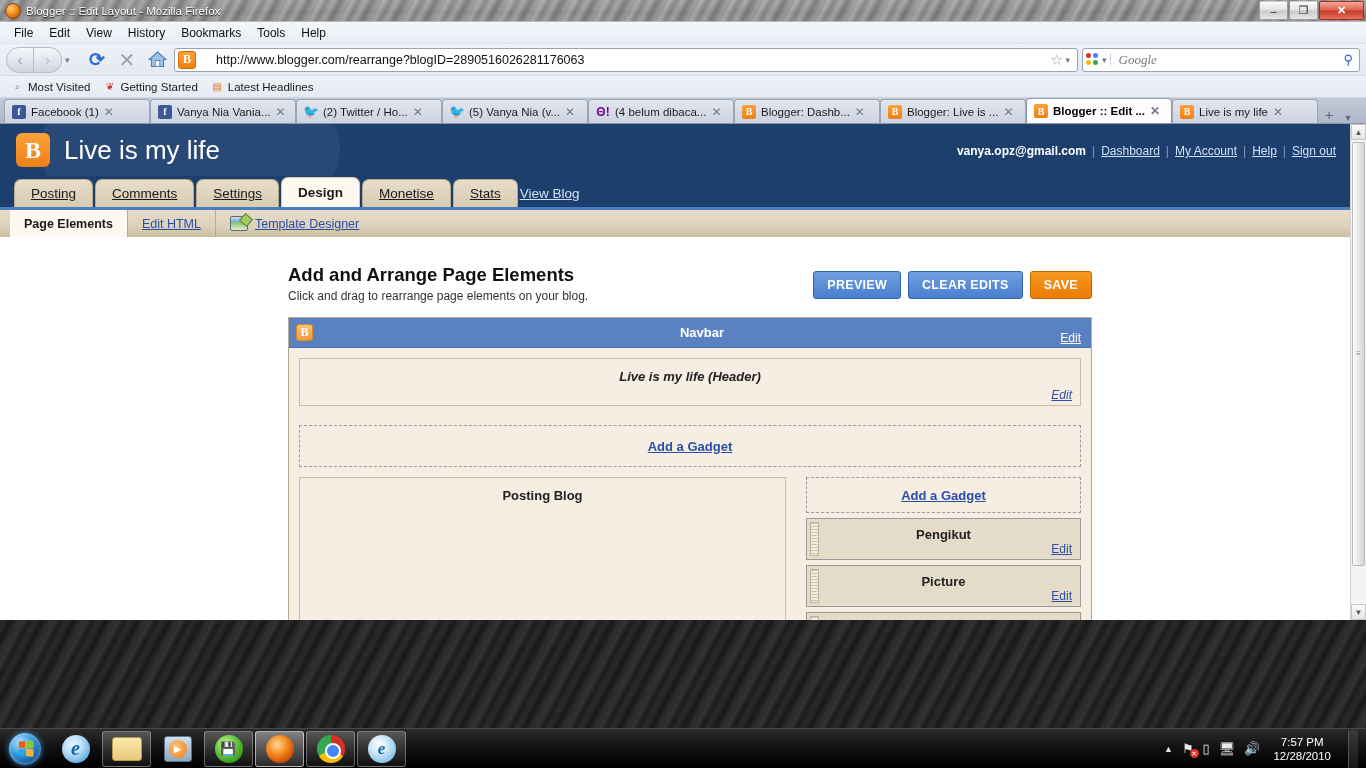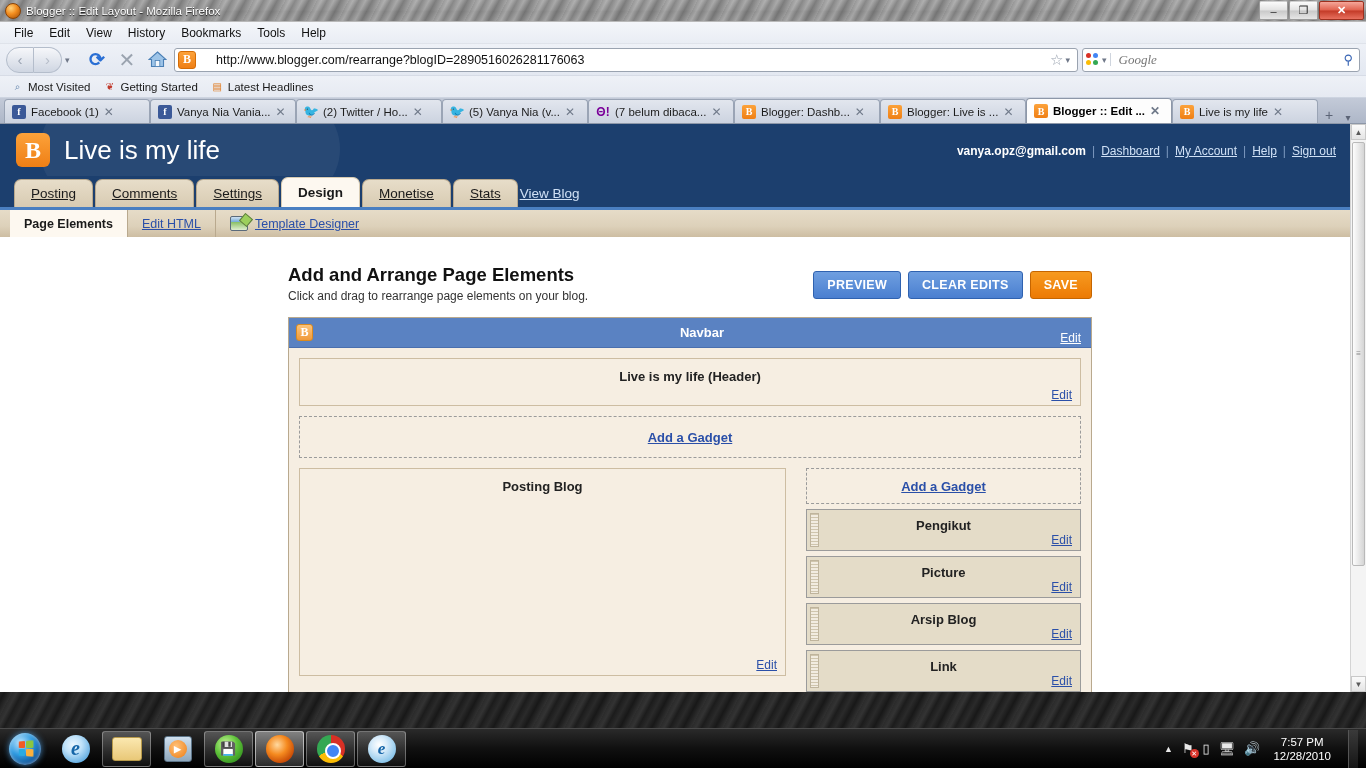--- a/index.html
+++ b/index.html
@@ -13,21 +13,21 @@
 
   
   #desktop {
     position: absolute; inset: 0;
     background: repeating-linear-gradient(118deg,
       #2b2b2b 0px, #333 4px, #1c1c1c 9px, #2a2a2a 15px, #181818 21px, #303030 28px);
   }
 
   
   #ff-window {
-    position: absolute; left: 0; top: 0; width: 1366px; height: 692px;
+    position: absolute; left: 0; top: 0; width: 1366px; height: 620px;
     background: #fef9c3;
     display: flex; flex-direction: column;
   }
 
   
   #titlebar {
     height: 22px; position: relative;
     background: linear-gradient(180deg,#e8e8e8 0%, #dadada 45%, #cfcfcf 55%, #d9d9d9 100%);
     border-bottom: 1px solid #b9b9b9;
     display: flex; align-items: center;
@@ -267,21 +267,21 @@
     border:1px solid #d98a20; display:flex;align-items:center;justify-content:center;
     color:#fff; font-size:12px; font-weight:bold; font-family:"Liberation Serif",serif;
   }
   #navbar-row .nb-label { flex:1; text-align:center; }
   .edit-link { color:#2a4fa8; text-decoration: underline; font-size: 12px; font-weight: normal; }
   #navbar-row .edit-link { color:#fff; margin-right:10px; position:absolute; right:0; bottom:2px; }
 
   #editor-body { padding: 10px; }
   .section-box {
     border: 1px solid #cdbda2; background:#f6eee2; position: relative;
-    padding: 10px 10px 4px 10px; margin-bottom: 10px;
+    padding: 10px 10px 4px 10px; margin-bottom: 19px; font-style: italic;
   }
   .section-title { text-align:center; font-size: 13px; font-weight:bold; color:#222; }
   .sec-edit { position:absolute; right:8px; bottom: 3px; }
   .dashed-add {
     border: 1px dashed #9b9b9b; background:#f6eee2; height: 42px;
     display:flex; align-items:center; justify-content:center; margin-bottom:10px;
   }
   .dashed-add a { color:#2a4fa8; text-decoration:underline; font-size:13px; font-weight:bold; }
 
   #cols { display:flex; gap: 20px; }
@@ -466,21 +466,21 @@
       <span class="tab-label">(2) Twitter / Ho...</span>
       <span class="tab-close">✕</span>
     </div>
     <div class="tab" style="width:146px">
       <span class="favicon fav-tw">🐦</span>
       <span class="tab-label">(5) Vanya Nia (v...</span>
       <span class="tab-close">✕</span>
     </div>
     <div class="tab" style="width:146px">
       <span class="favicon fav-ym">Θ!</span>
-      <span class="tab-label">(7 belum dibaca...</span>
+      <span class="tab-label">(4 belum dibaca...</span>
       <span class="tab-close">✕</span>
     </div>
     <div class="tab" style="width:146px">
       <span class="favicon fav-bl">B</span>
       <span class="tab-label">Blogger: Dashb...</span>
       <span class="tab-close">✕</span>
     </div>
     <div class="tab" style="width:146px">
       <span class="favicon fav-bl">B</span>
       <span class="tab-label">Blogger: Live is ...</span>

